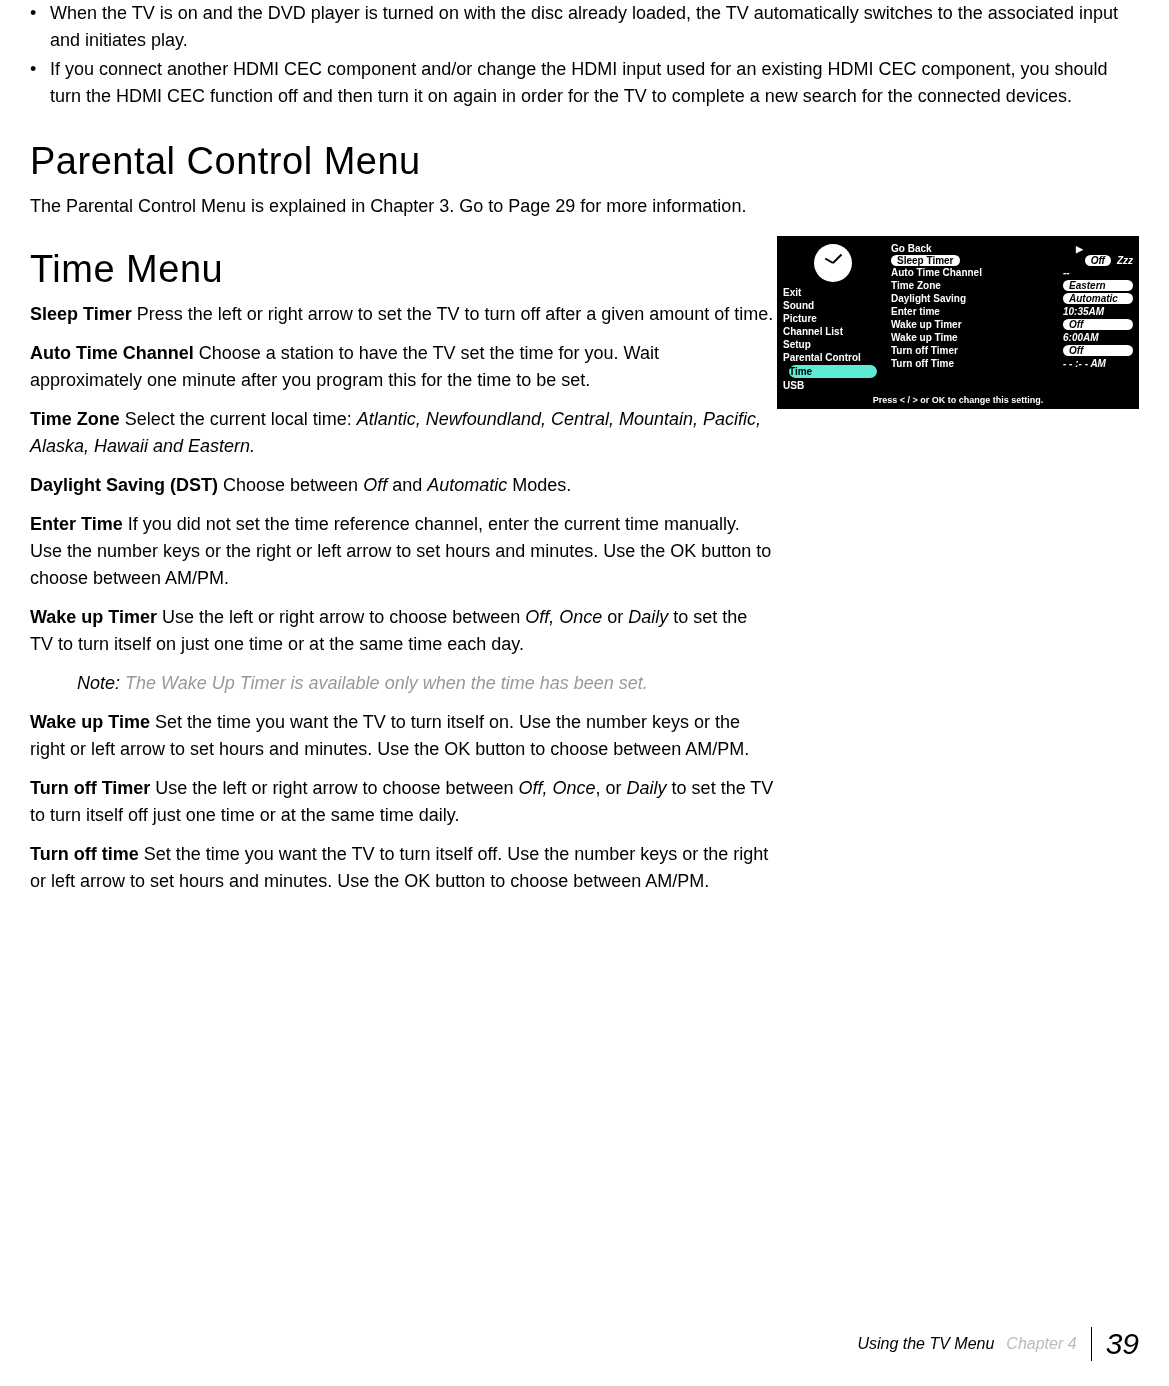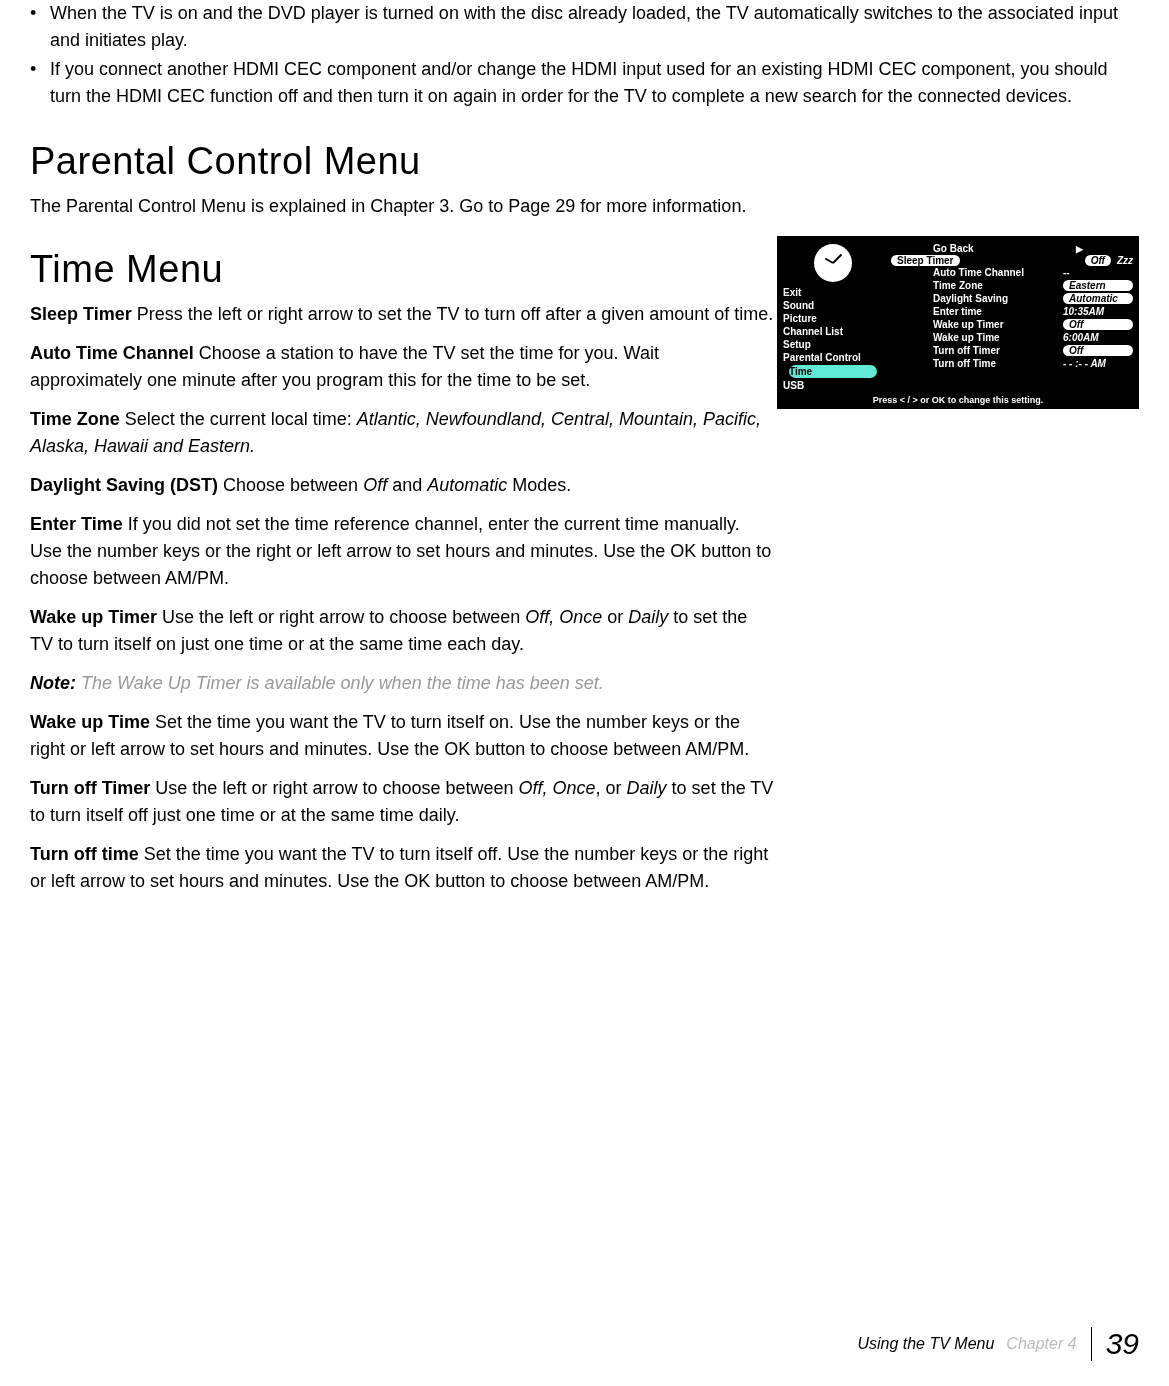--- a/index.html
+++ b/index.html
@@ -51,21 +51,21 @@
     }
     .term-para .term {
       font-weight: bold;
     }
     .italic { font-style: italic; }
     .note-line {
       font-size: 18px;
       line-height: 1.5;
       margin-bottom: 12px;
     }
-    .note-line .note-label { font-weight: bold; font-style: italic; }
+    .note-line .note-label { font-weight: normal; font-style: italic; margin-left: 47px; }
     .note-line .note-text { font-style: italic; color: #999; }
     .footer {
       position: absolute;
       bottom: 25px;
       right: 30px;
       display: flex;
       align-items: center;
       font-size: 16px;
       font-style: italic;
     }
@@ -107,21 +107,21 @@
       transform-origin: bottom center;
     }
     .clock-icon::before { width: 2px; height: 12px; transform: translate(-50%, -100%) rotate(45deg); }
     .clock-icon::after { width: 2px; height: 9px; transform: translate(-50%, -100%) rotate(-60deg); }
     .menu-left .side-item { padding: 1px 0; font-size: 10px; }
     .menu-left .side-item.active {
       background: #5eead4; color: #000; border-radius: 7px;
       margin: 1px 6px;
     }
     .menu-right { flex: 1; padding-left: 8px; }
-    .menu-row { display: flex; align-items: center; padding: 1px 0; margin-left: 42px; }
+    .menu-row { display: flex; align-items: center; padding: 1px 0; }
     .menu-row .label { flex: 1; font-size: 10px; }
     .menu-row .value { font-size: 10px; font-style: italic; min-width: 70px; text-align: left; }
     .menu-row .value.pill { background: #fff; color: #000; border-radius: 6px; padding: 0 6px; font-style: italic; }
     .menu-row .chev { font-size: 9px; margin-left: auto; margin-right: 50px; }
     .sleep-row { display:flex; align-items:center; }
     .sleep-row .label-pill { background:#fff; color:#000; border-radius:6px; padding:0 6px; font-size:10px; }
     .sleep-row .spacer { flex:1; }
     .sleep-row .off-pill { background:#fff; color:#000; border-radius:6px; padding:0 6px; font-size:10px; margin-right:6px; font-style: italic; }
     .sleep-row .zzz { font-size:10px; font-style: italic; }
     .menu-footer { text-align: center; font-size: 9px; padding-top: 3px; }

